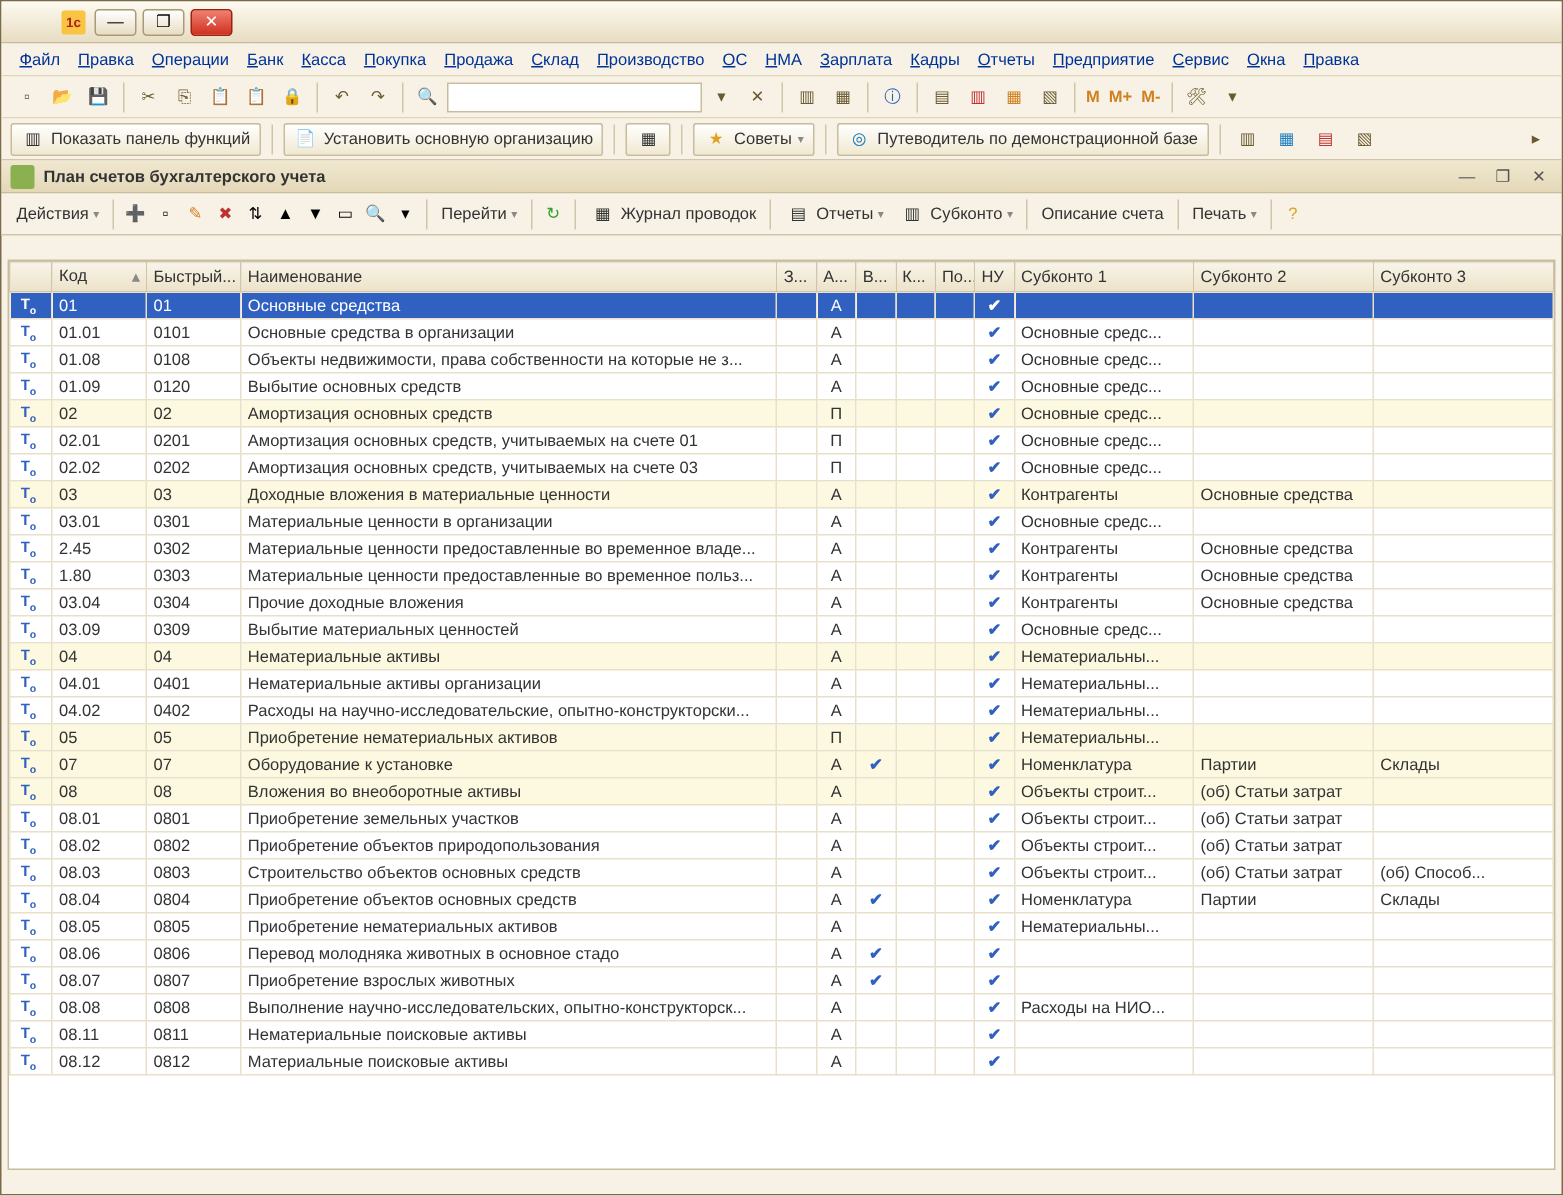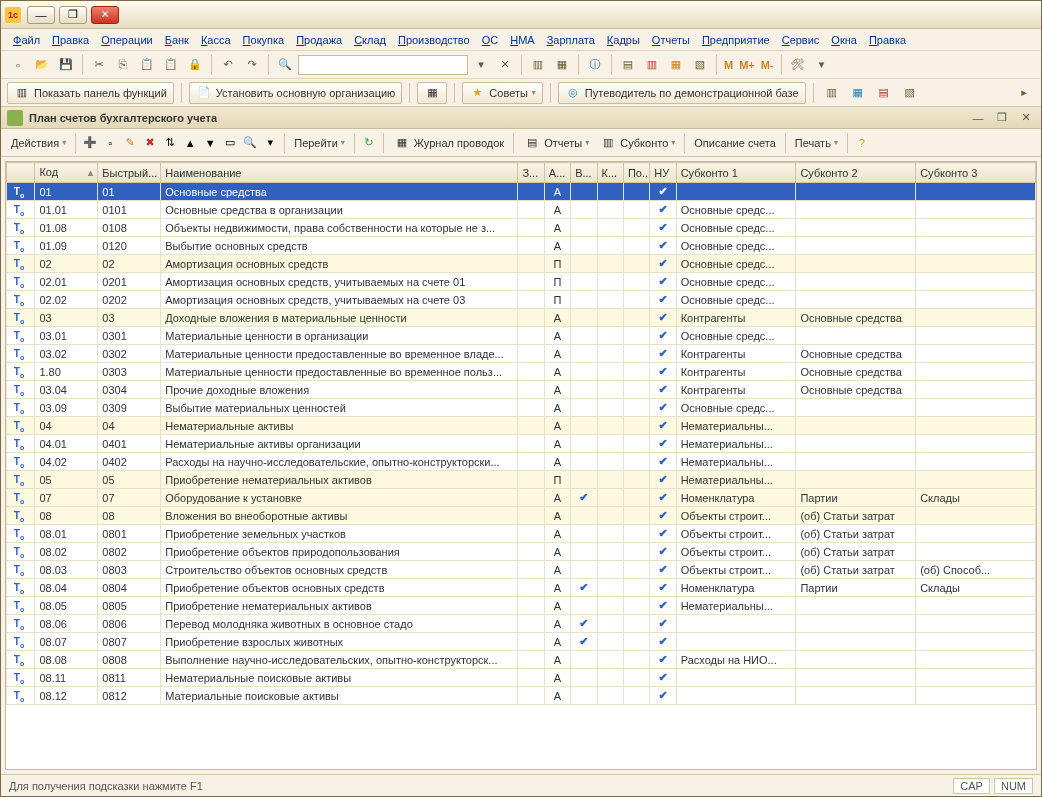--- a/index.html
+++ b/index.html
@@ -1,21 +1,21 @@
 <!DOCTYPE html>
 <html><head>
 <meta charset="utf-8">
 <style>
 * { box-sizing: border-box; margin: 0; padding: 0; }
 body { font-family: Tahoma, Arial, sans-serif; font-size: 11px; background: #f0ebe0; overflow: hidden; width: 1042px; height: 797px; }
 
 .window { width: 1042px; height: 797px; background: #f7f2e5; border: 1px solid #7a6a4a; display: flex; flex-direction: column; }
 
 .titlebar { height: 28px; background: linear-gradient(#fdfaf0,#e8ddc3); display: flex; align-items: center; padding: 0 4px; border-bottom: 1px solid #c8bc9c; }
-.titlebar .logo { width: 16px; height: 16px; background: #f9c440; border-radius: 2px; margin-right: 6px; display:inline-flex;align-items:center;justify-content:center;font-weight:bold;color:#b02020;font-size:9px;}
+.titlebar .logo { width: 16px; height: 16px; background: #f9c440; border-radius: 2px; margin-right: 6px; display:inline-flex;align-items:center;justify-content:center;font-weight:bold;color:#b02020;font-size:9px;margin-left:36px;}
 .titlebar .title { flex: 1; color: #333; font-size: 12px; }
 .titlebar .winbtns { display: flex; gap: 4px; }
 .titlebar .winbtn { width: 28px; height: 18px; border: 1px solid #a89a78; border-radius: 3px; background: linear-gradient(#fff,#e8ddc3); display:flex;align-items:center;justify-content:center; cursor:pointer;}
 .titlebar .winbtn.close { background: linear-gradient(#f08070,#d03020); color:#fff; border-color:#a02010;}
 
 .menubar { height: 22px; background: #f7f2e5; display: flex; align-items: center; padding: 0 8px; gap: 4px; border-bottom: 1px solid #e0d5b8; }
 .menubar span { color: #003399; text-decoration: underline dotted transparent; cursor: pointer; padding: 2px 4px; }
 .menubar span:first-letter { text-decoration: underline; }
 
 .toolbar { height: 28px; background: #f7f2e5; display: flex; align-items: center; padding: 0 6px; border-bottom: 1px solid #e0d5b8; gap: 2px; }
@@ -32,21 +32,21 @@
 .subwindow-header { height:22px; background:linear-gradient(#f0e8d0,#e4d8b8); border-bottom:1px solid #c8bc9c; display:flex;align-items:center;padding:0 6px; gap:6px;}
 .subwindow-header .ic{width:16px;height:16px;background:#8ab050;border-radius:2px;}
 .subwindow-header .title{flex:1;font-weight:bold;color:#333;}
 .subwindow-header .wbtn{width:18px;height:16px;display:inline-flex;align-items:center;justify-content:center;cursor:pointer;color:#555;}
 
 .sub-toolbar { height:28px; background:#f7f2e5; border-bottom:1px solid #d0c5a8; display:flex;align-items:center;padding:0 6px;gap:2px;}
 .sub-toolbar .link{color:#333;padding:0 4px;cursor:pointer;display:inline-flex;align-items:center;gap:3px;height:22px;}
 .sub-toolbar .link .drop{color:#888;font-size:8px;}
 .sub-toolbar .ic{width:18px;height:18px;display:inline-flex;align-items:center;justify-content:center;border:1px solid transparent;border-radius:2px;cursor:pointer;}
 
-.grid-wrap { flex:1; background:#fff; overflow:auto; border:1px solid #c8bc9c; margin:4px 4px;}
+.grid-wrap { flex:1; background:#fff; overflow:auto; border:1px solid #c8bc9c; margin:16px 4px;}
 .grid { width:100%; border-collapse:collapse; table-layout:fixed;}
 .grid th { background:linear-gradient(#f8f4e8,#ece2c8); border:1px solid #d0c5a8; height:20px; text-align:left; padding:0 4px; font-weight:normal; color:#333; position:sticky;top:0; overflow:hidden; white-space:nowrap;}
 .grid td { border:1px solid #e8e0c8; height:18px; padding:0 4px; color:#333; overflow:hidden; white-space:nowrap; text-overflow:ellipsis;}
 .grid tr.yellow td { background:#fdf8e0;}
 .grid tr.sel td { background:#3060c0; color:#fff;}
 .grid tr.sel .ticon{color:#fff;}
 .grid .ticon{ color:#3060c0; font-weight:bold; font-size:10px; display:inline-block;width:16px; text-align:center;}
 .check{color:#3060c0;font-weight:bold;}
 .grid tr.sel .check{color:#fff;}
 
@@ -393,21 +393,21 @@
             <td style="text-align: center;"></td>
             <td style="text-align: center;"></td>
             <td style="text-align: center;"></td>
             <td style="text-align: center;"><span class="check">✔</span></td>
             <td>Основные средс...</td>
             <td></td>
             <td></td>
           </tr>
           <tr>
             <td><span class="ticon ">T<sub style="font-size:7px;">o</sub></span></td>
-            <td>03.02</td>
+            <td>2.45</td>
             <td>0302</td>
             <td>Материальные ценности предоставленные во временное владе...</td>
             <td style="text-align: center;"></td>
             <td style="text-align: center;">А</td>
             <td style="text-align: center;"></td>
             <td style="text-align: center;"></td>
             <td style="text-align: center;"></td>
             <td style="text-align: center;"><span class="check">✔</span></td>
             <td>Контрагенты</td>
             <td>Основные средства</td>
@@ -696,19 +696,13 @@
             <td style="text-align: center;"><span class="check">✔</span></td>
             <td></td>
             <td></td>
             <td></td>
           </tr>
         </tbody>
     </table>
   </div>
 
 
-  <div class="statusbar">
-    <span>Для получения подсказки нажмите F1</span>
-    <span class="spacer"></span>
-    <span class="ind">CAP</span>
-    <span class="ind">NUM</span>
-  </div>
 </div>
 
 </body></html>

